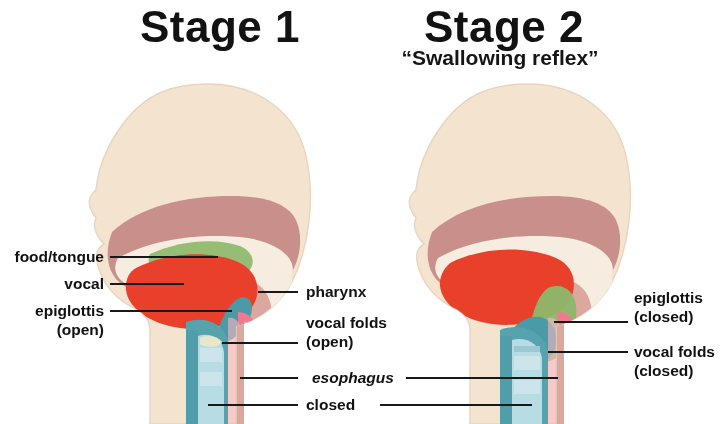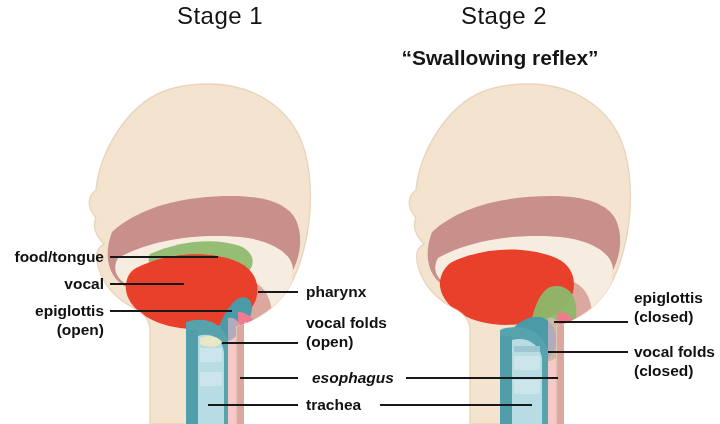--- a/index.html
+++ b/index.html
@@ -19,22 +19,22 @@
   #stage {
     position: absolute;
     left: 0; top: 0;
     width: 720px;
     height: 424px;
   }
 
   .title {
     position: absolute;
     text-align: center;
-    font-size: 24px;
-    font-weight: 400;
+    font-size: 44px;
+    font-weight: 700;
     letter-spacing: 0.5px;
     color: #121212;
     white-space: nowrap;
   }
   #title-stage1 { left: 100px; top: 2px; width: 240px; }
   #title-stage2 { left: 384px; top: 2px; width: 240px; }
 
   .subtitle {
     position: absolute;
     text-align: center;
@@ -219,21 +219,21 @@
 
   <div class="label left-align" style="left:306px; top:313px;">vocal folds</div>
   <div class="label left-align" style="left:306px; top:332px;">(open)</div>
   <div class="leader" style="left:222px; top:342px; width:76px;"></div>
 
   <div class="leader" style="left:240px; top:377px; width:58px;"></div>
   <div class="label left-align" style="left:312px; top:368px;font-style:italic;">esophagus</div>
   <div class="leader" style="left:406px; top:377px; width:152px;"></div>
 
   <div class="leader" style="left:208px; top:404px; width:90px;"></div>
-  <div class="label left-align" style="left:306px; top:395px;">trachea</div>
+  <div class="label left-align" style="left:306px; top:395px;">closed</div>
   <div class="leader" style="left:380px; top:404px; width:152px;"></div>
 
   <div class="label left-align" style="left:634px; top:288px;">epiglottis</div>
   <div class="label left-align" style="left:634px; top:307px;">(closed)</div>
   <div class="leader" style="left:554px; top:321px; width:74px;"></div>
 
   <div class="label left-align" style="left:634px; top:342px;">vocal folds</div>
   <div class="label left-align" style="left:634px; top:361px;">(closed)</div>
   <div class="leader" style="left:548px; top:351px; width:80px;"></div>
 

